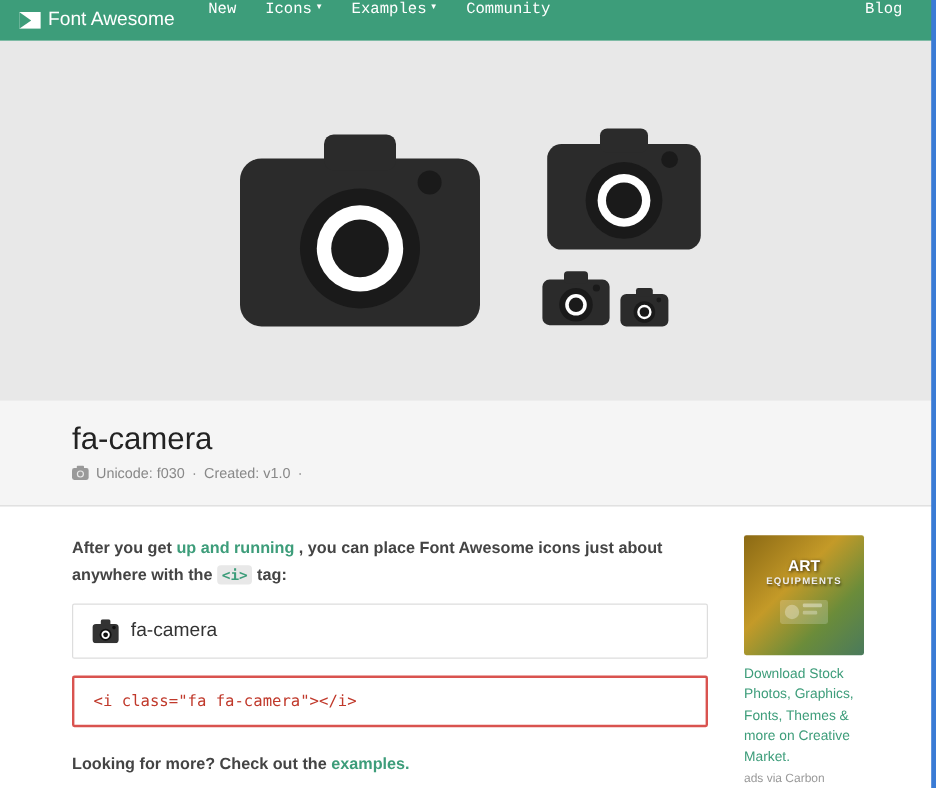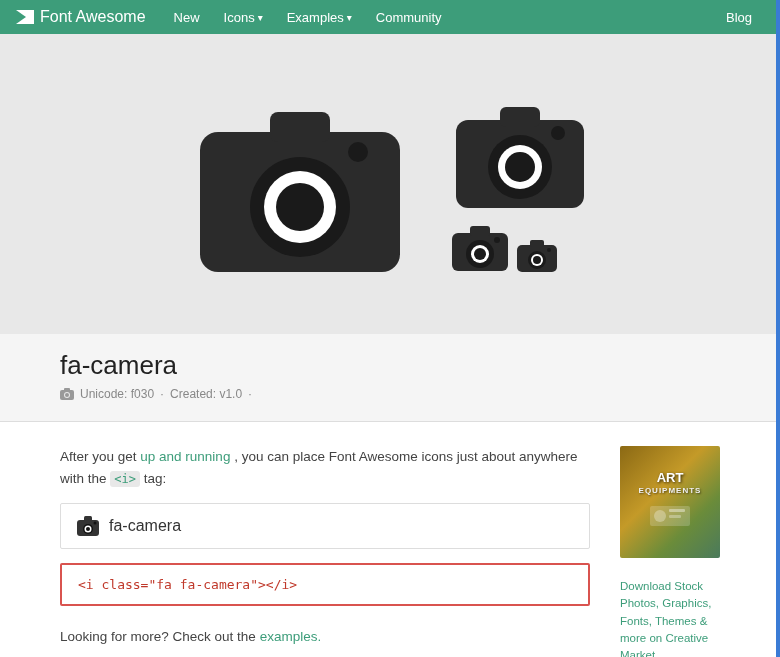--- a/index.html
+++ b/index.html
@@ -29,22 +29,22 @@
       gap: 0;
       flex: 1;
     }
     .nav-link {
       color: #fff;
       text-decoration: none;
       font-size: 13px;
       padding: 0 12px;
       height: 34px;
       display: flex;
-      align-items: center;
       gap: 3px;
+      font-family: Liberation Mono, monospace;
     }
     .nav-link .caret {
       font-size: 10px;
     }
     .nav-blog {
       margin-left: auto;
     }
 
     
     .hero {
@@ -111,20 +111,21 @@
       gap: 30px;
     }
     .content-main {
       flex: 1;
     }
     .content-main p {
       font-size: 13.5px;
       line-height: 1.6;
       color: #444;
       margin-bottom: 14px;
+      font-weight: bold;
     }
     .content-main p a, .content-main p .link {
       color: #3d9d7a;
       text-decoration: none;
     }
     .content-main p code {
       background: #e8e8e8;
       padding: 1px 4px;
       border-radius: 3px;
       font-family: monospace;
@@ -163,23 +164,23 @@
     .looking-for a {
       color: #3d9d7a;
       text-decoration: none;
     }
     .content-sidebar {
       width: 100px;
       flex-shrink: 0;
     }
     .ad-image {
       width: 100px;
-      height: 112px;
+      height: 100px;
       background: linear-gradient(135deg, #8b6914 0%, #c49a28 40%, #6b8c3a 70%, #4a7a5c 100%);
-      margin-bottom: 20px;
+      margin-bottom: 8px;
       border-radius: 2px;
       position: relative;
       overflow: hidden;
       display: flex;
       align-items: center;
       justify-content: center;
     }
     .ad-image-inner {
       font-size: 9px;
       color: #fff;

